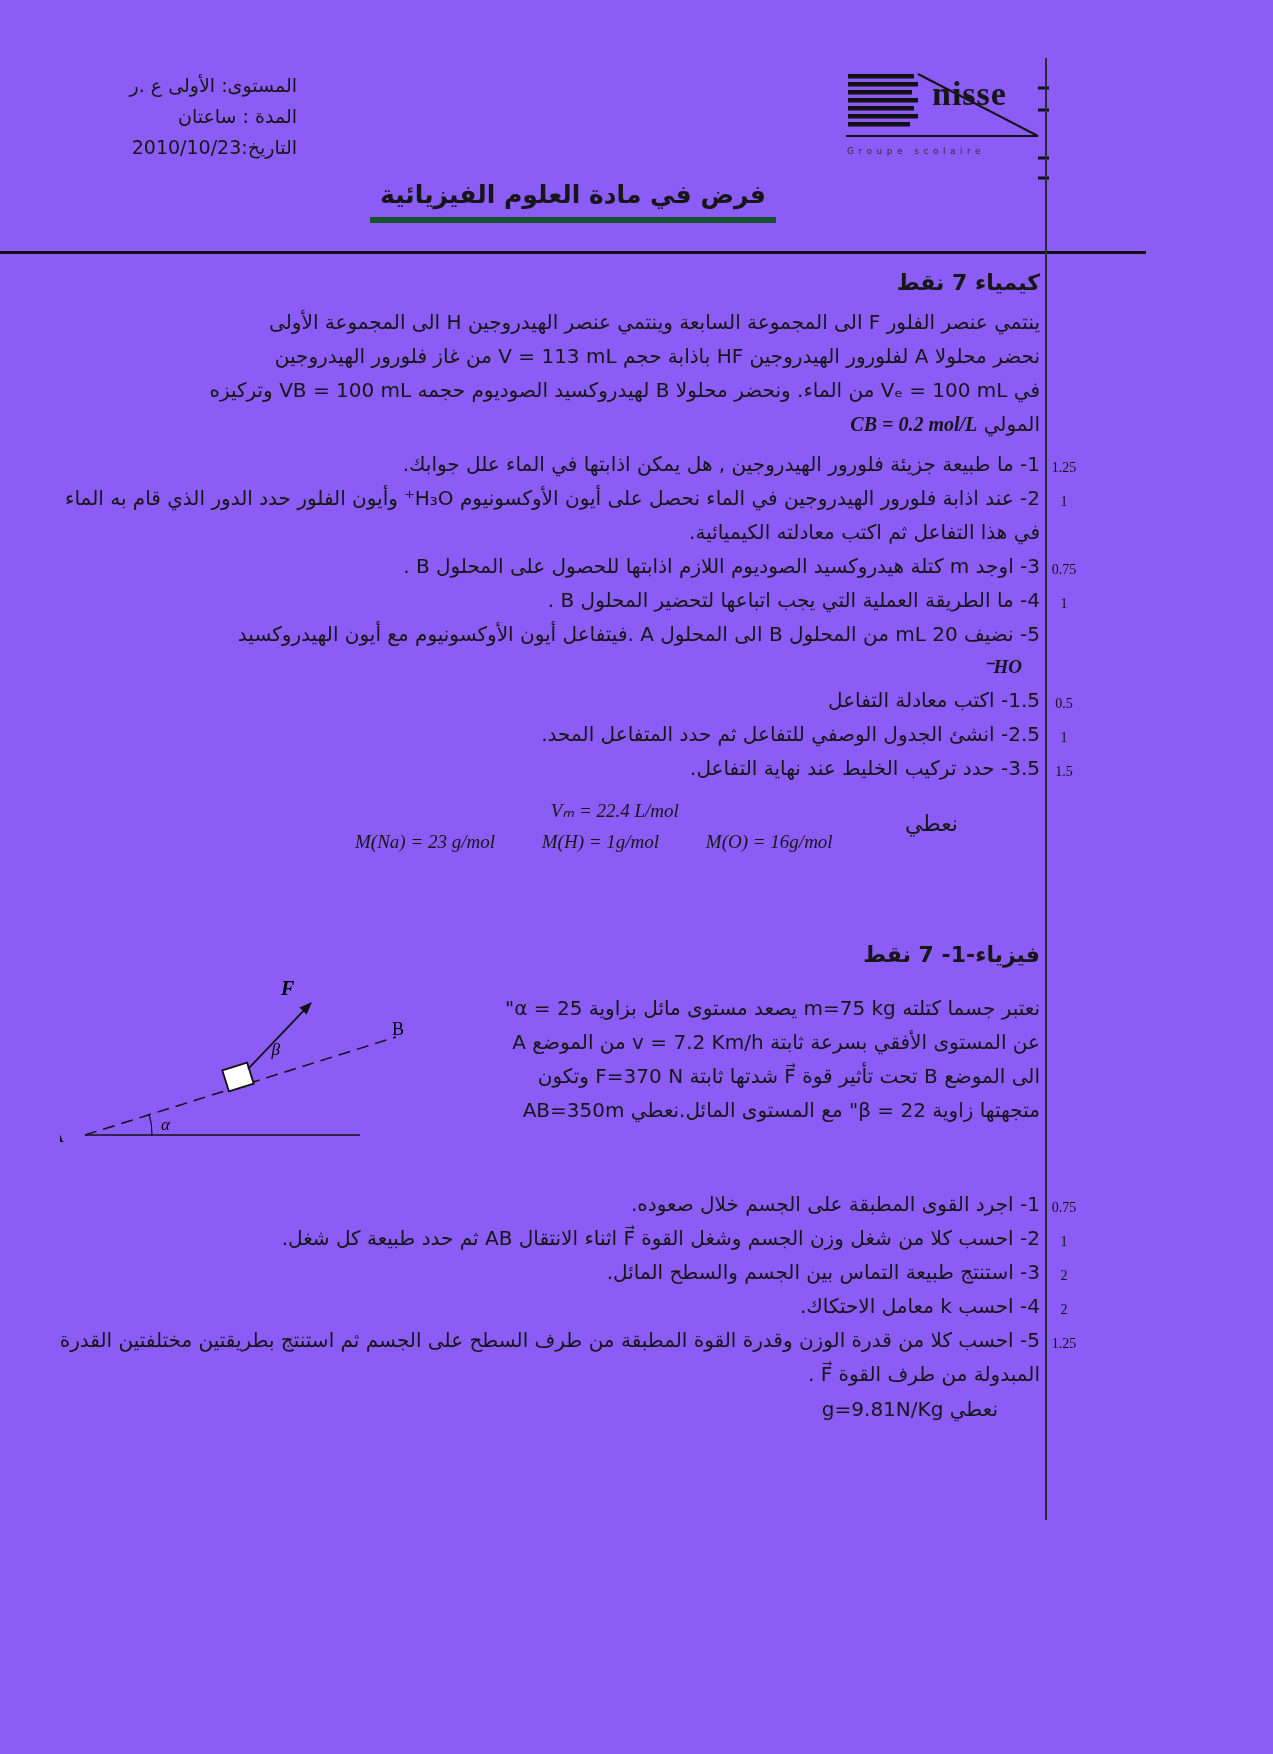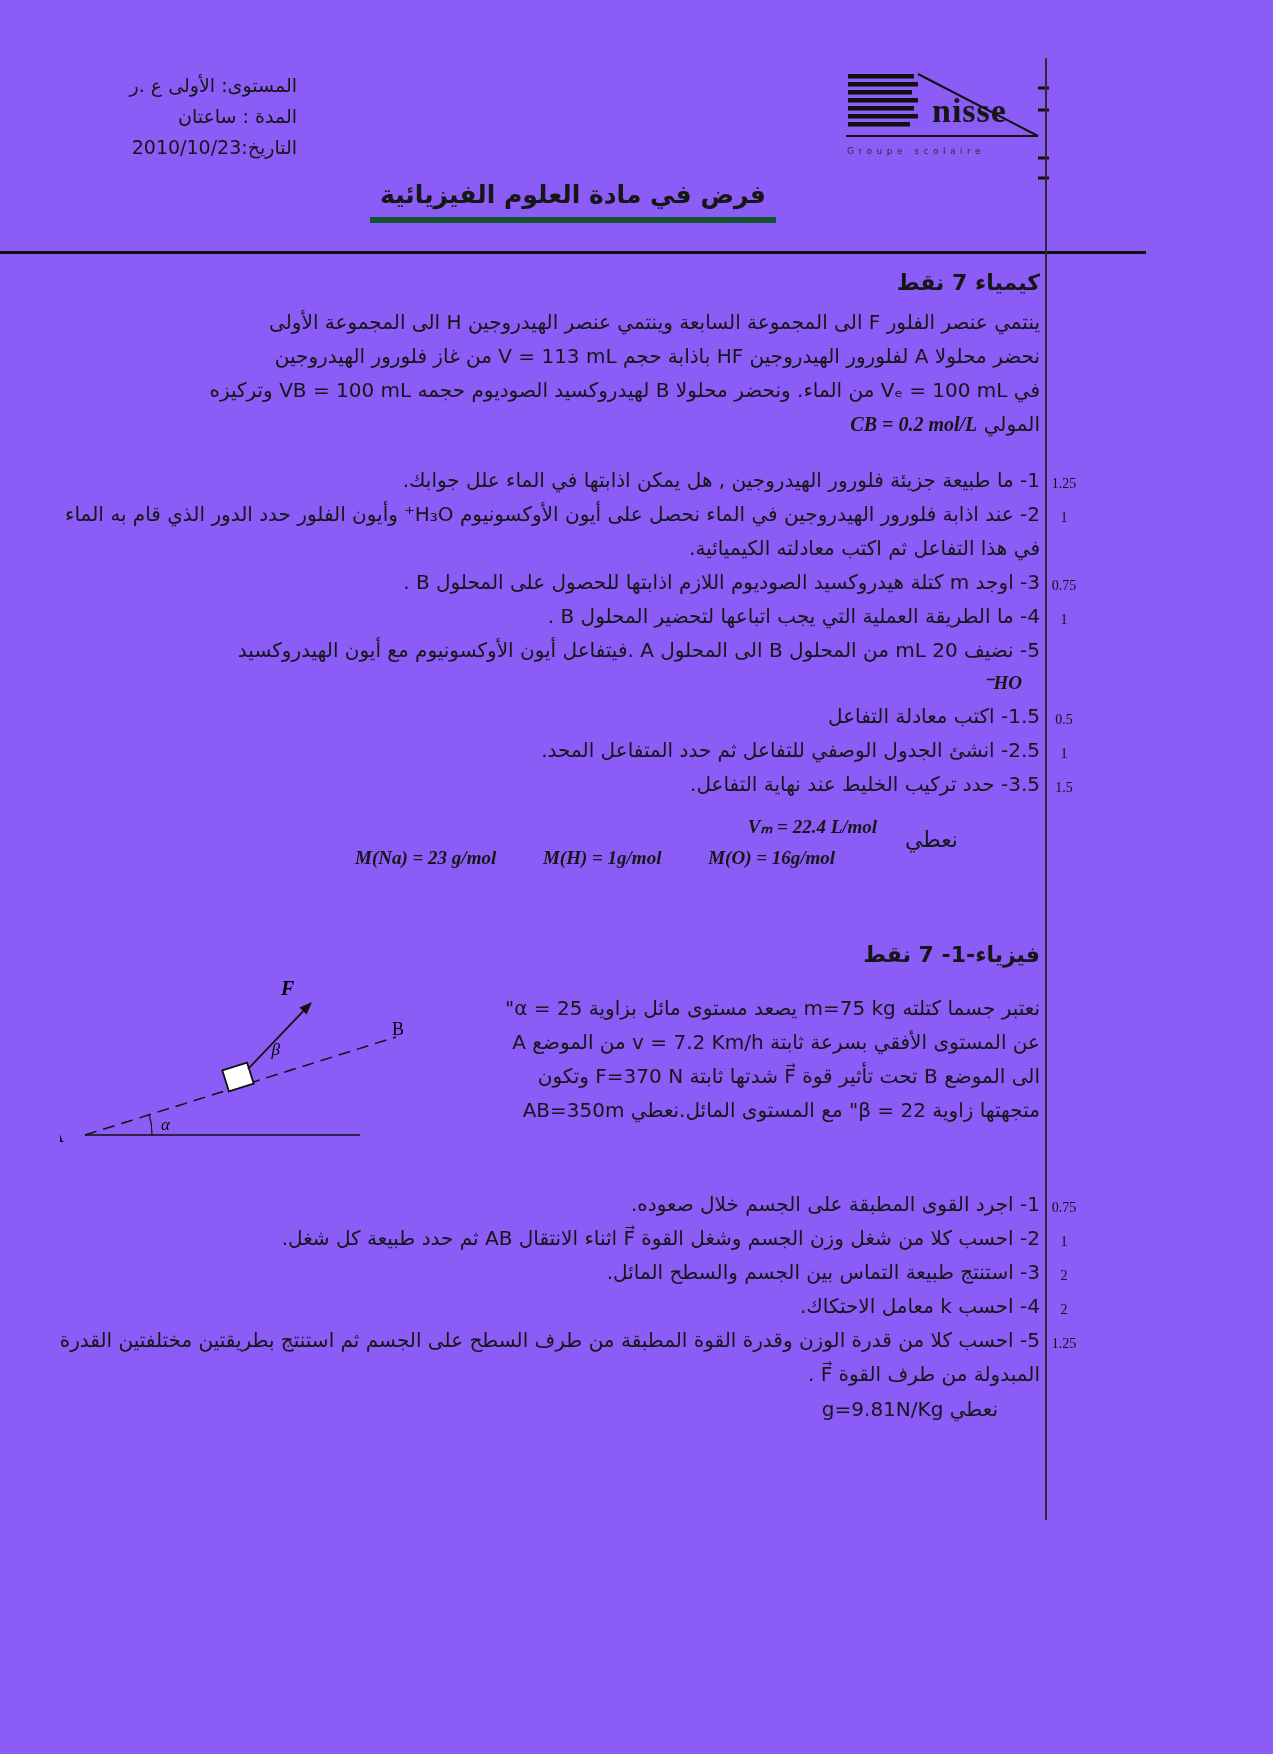--- a/index.html
+++ b/index.html
@@ -9,21 +9,21 @@
     font-family:"DejaVu Sans",sans-serif;
   }
   
   .header-info{
     position:absolute;top:70px;left:92px;width:205px;
     direction:rtl;text-align:right;font-size:19px;line-height:31px;
   }
   .logo{position:absolute;top:66px;left:842px;width:208px;height:120px;}
   .logo svg{position:absolute;left:0;top:0;}
   .logo-name{
-    position:absolute;left:90px;top:26px;
+    position:absolute;left:90px;top:9px;
     font-family:"Liberation Serif",serif;font-size:34px;font-weight:bold;letter-spacing:1px;
   }
   .logo-sub{
     position:absolute;left:5px;top:80px;font-size:9px;letter-spacing:4.5px;
     white-space:nowrap;color:#2e2e2e;font-family:"DejaVu Sans",sans-serif;
   }
   
   .title-band{position:absolute;top:180px;left:0;width:1146px;text-align:center;direction:rtl;}
   .title{
     display:inline-block;font-size:25px;font-weight:bold;
@@ -46,22 +46,22 @@
   }
   .ho-line{
     font-size:19px;line-height:32px;text-align:right;padding-left:0;
     padding-right:18px;font-family:"Liberation Serif",serif;
     font-weight:bold;font-style:italic;
   }
   .math{font-family:"Liberation Serif",serif;font-style:italic;font-weight:bold;}
   .given-row{position:relative;height:74px;margin-top:8px;}
   .given-label{position:absolute;right:82px;top:18px;font-size:22px;}
   .given-formulas{
-    position:absolute;left:300px;top:2px;direction:ltr;text-align:right;
-    font-family:"Liberation Serif",serif;font-style:italic;font-weight:bold;font-size:19px;
+    position:absolute;left:300px;top:2px;direction:ltr;text-align:center;
+    font-family:"Liberation Serif",serif;font-style:italic;font-weight:normal;font-size:19px;
     line-height:31px;
   }
   .given-formulas .row2 span{margin-right:42px;}
   .phys-row{display:flex;direction:rtl;margin-top:24px;align-items:flex-start;}
   .phys-text{width:602px;}
   .phys-figure{width:383px;margin-top:-14px;}
   .phys-questions{margin-top:14px;}
   .phys-given{margin-top:6px;font-size:20px;text-align:right;padding-right:42px;}
   .fig-label{font-family:"Liberation Serif",serif;}
 </style>
@@ -107,21 +107,21 @@
     <div class="section-heading">كيمياء 7 نقط</div>
 
     <div class="intro-line">ينتمي عنصر الفلور F الى المجموعة السابعة وينتمي عنصر الهيدروجين H الى المجموعة الأولى</div>
     <div class="intro-line">نحضر محلولا A لفلورور الهيدروجين HF باذابة حجم V = 113 mL من غاز فلورور الهيدروجين</div>
     <div class="intro-line">في Vₑ = 100 mL من الماء. ونحضر محلولا B لهيدروكسيد الصوديوم حجمه VB = 100 mL وتركيزه</div>
     <div class="intro-line">
       <span>المولي</span>
       <span class="math">CB = 0.2 mol/L</span>
     </div>
 
-    <div class="q" style="margin-top:22px;">
+    <div class="q" style="margin-top:6px;">
       <span>1- ما طبيعة جزيئة فلورور الهيدروجين , هل يمكن اذابتها في الماء علل جوابك.</span>
       <span class="mark">1.25</span>
     </div>
     <div class="q">
       <span>2- عند اذابة فلورور الهيدروجين في الماء نحصل على أيون الأوكسونيوم H₃O⁺ وأيون الفلور حدد الدور الذي قام به الماء في هذا التفاعل ثم اكتب معادلته الكيميائية.</span>
       <span class="mark">1</span>
     </div>
     <div class="q">
       <span>3- اوجد m كتلة هيدروكسيد الصوديوم اللازم اذابتها للحصول على المحلول B .</span>
       <span class="mark">0.75</span>

